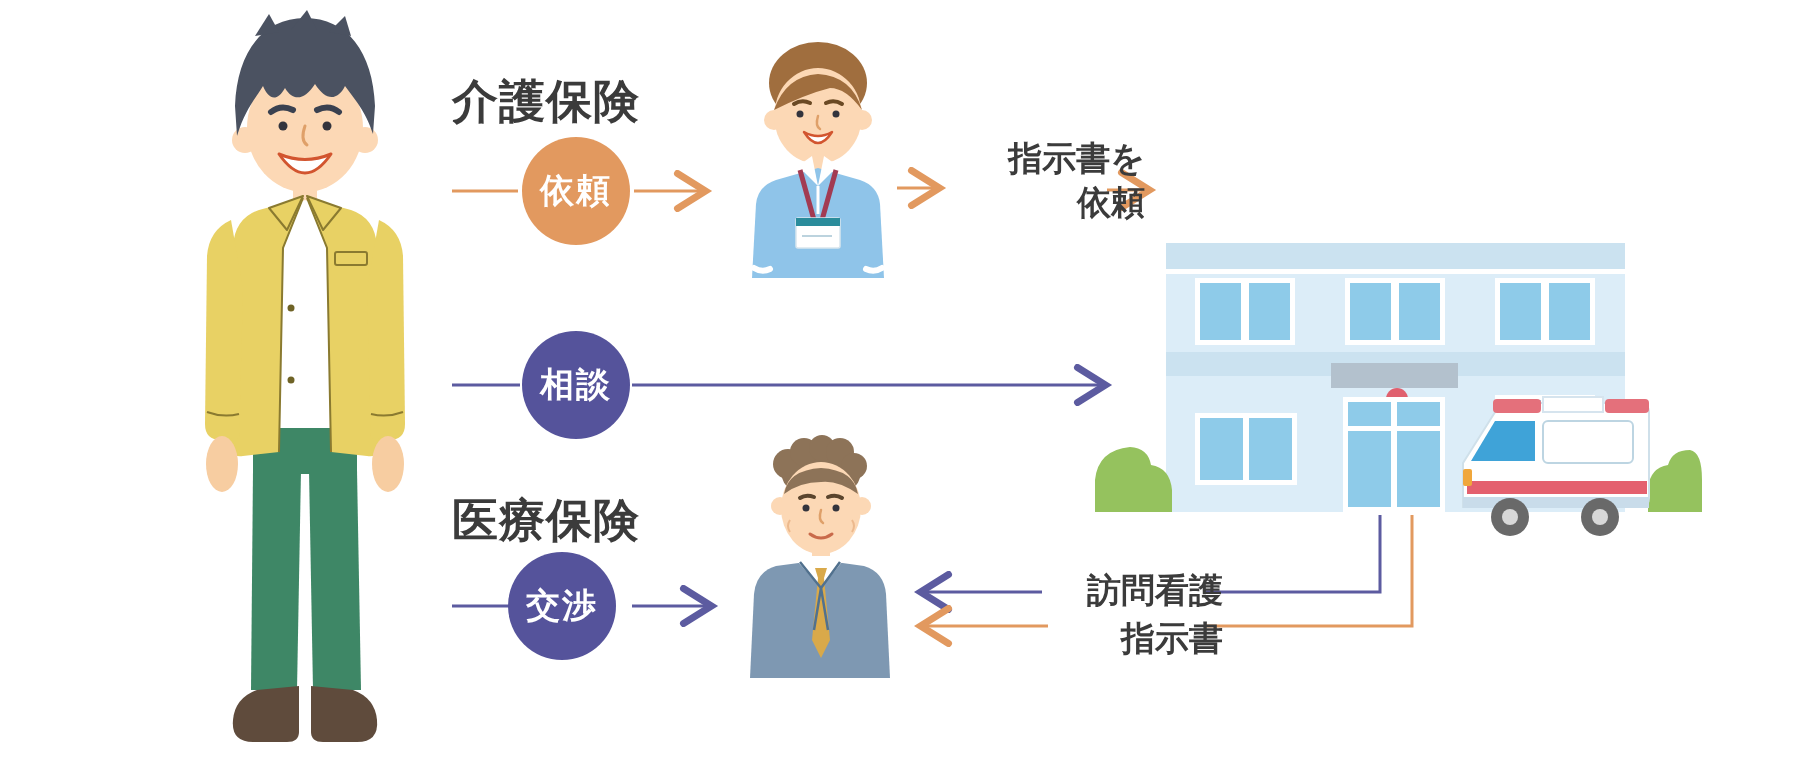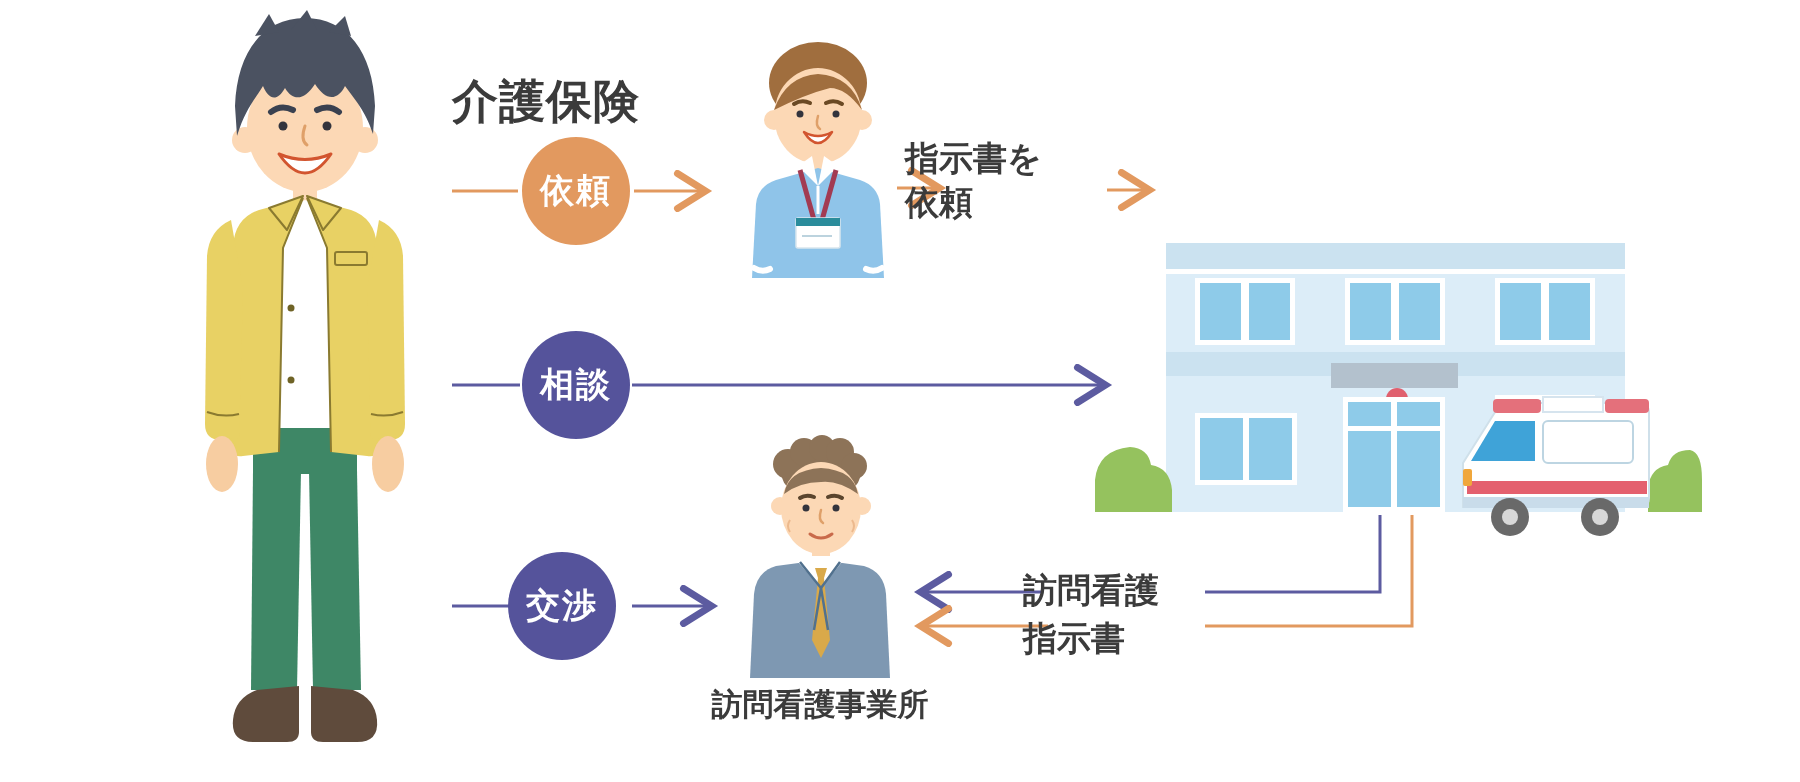--- a/index.html
+++ b/index.html
@@ -8,21 +8,21 @@
   .abs{position:absolute;}
   svg{display:block;}
   .heading{position:absolute;font-size:46px;font-weight:bold;color:var(--c-heading);
            letter-spacing:1px;white-space:nowrap;line-height:1;}
   .badge{position:absolute;width:108px;height:108px;border-radius:50%;display:flex;
          align-items:center;justify-content:center;color:#fff;font-size:34px;
          font-weight:bold;letter-spacing:2px;}
   .badge-orange{background:var(--c-orange);}
   .badge-purple{background:var(--c-purple);}
   .flow-text{position:absolute;font-weight:bold;color:var(--c-heading);font-size:34px;
-             text-align:left;}
+             text-align:right;}
   .flow-text .ln{line-height:44px;}
   .flow-text-2 .ln{line-height:48px;}
   .entity-label{position:absolute;text-align:center;color:var(--c-heading);
                 font-weight:600;white-space:nowrap;}
   .sign{position:absolute;left:1285px;top:158px;width:220px;height:82px;
         background:var(--c-sign_bg);display:flex;align-items:center;justify-content:center;
         font-size:40px;font-weight:bold;color:var(--c-hospital_red);letter-spacing:1px;}
   .l-o{stroke:var(--c-orange);stroke-width:3;fill:none;}
   .l-p{stroke:var(--c-arrow_purple);stroke-width:3;fill:none;}
 </style>
@@ -97,20 +97,21 @@
       <ellipse cx="193" cy="456" rx="16" ry="28" fill="#f7cda1"></ellipse>
       <path d="M108,188 L74,200 L92,222 Z" fill="#e8d164" stroke="#8a7a30" stroke-width="2" stroke-linejoin="round"></path>
       <path d="M112,188 L146,200 L128,222 Z" fill="#e8d164" stroke="#8a7a30" stroke-width="2" stroke-linejoin="round"></path>
       <circle cx="96" cy="300" r="3.5" fill="#6f6326"></circle>
       <circle cx="96" cy="372" r="3.5" fill="#6f6326"></circle>
       <rect x="140" y="244" width="32" height="13" rx="2" fill="none" stroke="#8a7a30" stroke-width="2"></rect>
     </g>
   </svg>
 
   <div class="heading" style="left:452px;top:78px;">介護保険</div>
+  <div class="heading" style="left:452px;top:497px;">医療保険</div>
 
   <div class="badge badge-orange" style="left:522px;top:137px;">依頼</div>
   <div class="badge badge-purple" style="left:522px;top:331px;">相談</div>
   <div class="badge badge-purple" style="left:508px;top:552px;">交渉</div>
 
   <svg class="abs" style="left:728px;top:28px;" width="180" height="250" viewBox="0 0 180 250">
     <ellipse cx="90" cy="55" rx="49" ry="41" fill="#a06e3e"></ellipse>
     <circle cx="46" cy="92" r="10" fill="#fcd8b5"></circle>
     <circle cx="134" cy="92" r="10" fill="#fcd8b5"></circle>
     <ellipse cx="90" cy="88" rx="44" ry="48" fill="#fcd8b5"></ellipse>
@@ -219,20 +220,19 @@
     <path d="M72,114 Q83,122 94,114" stroke="#c96a4a" stroke-width="3" fill="none" stroke-linecap="round"></path>
     <rect x="74" y="126" width="18" height="16" fill="#fcd8b5"></rect>
     <path d="M83,140 L38,146 Q18,152 16,174 L12,258 L152,258 L148,174 Q146,152 126,146 Z" fill="#7e98b2"></path>
     <polygon points="60,142 83,168 104,142 100,136 64,136" fill="#ffffff"></polygon>
     <polygon points="77,148 89,148 86,158 80,158" fill="#d9a94a"></polygon>
     <polygon points="80,158 86,158 92,220 83,238 74,220" fill="#d9a94a"></polygon>
     <path d="M62,142 L83,168 L76,210" stroke="#51718e" stroke-width="2.5" fill="none"></path>
     <path d="M102,142 L83,168 L90,210" stroke="#51718e" stroke-width="2.5" fill="none"></path>
   </svg>
 
-  <div class="entity-label" style="left:620px;top:684px;width:400px;font-size:31px;">訪問看護事業所</div>
 
   <div class="flow-text flow-text-2" style="left:1023px;top:566px;width:200px;">
     <div class="ln">訪問看護</div>
     <div class="ln">指示書</div>
   </div>
 
 </div>
 
 </body></html>

